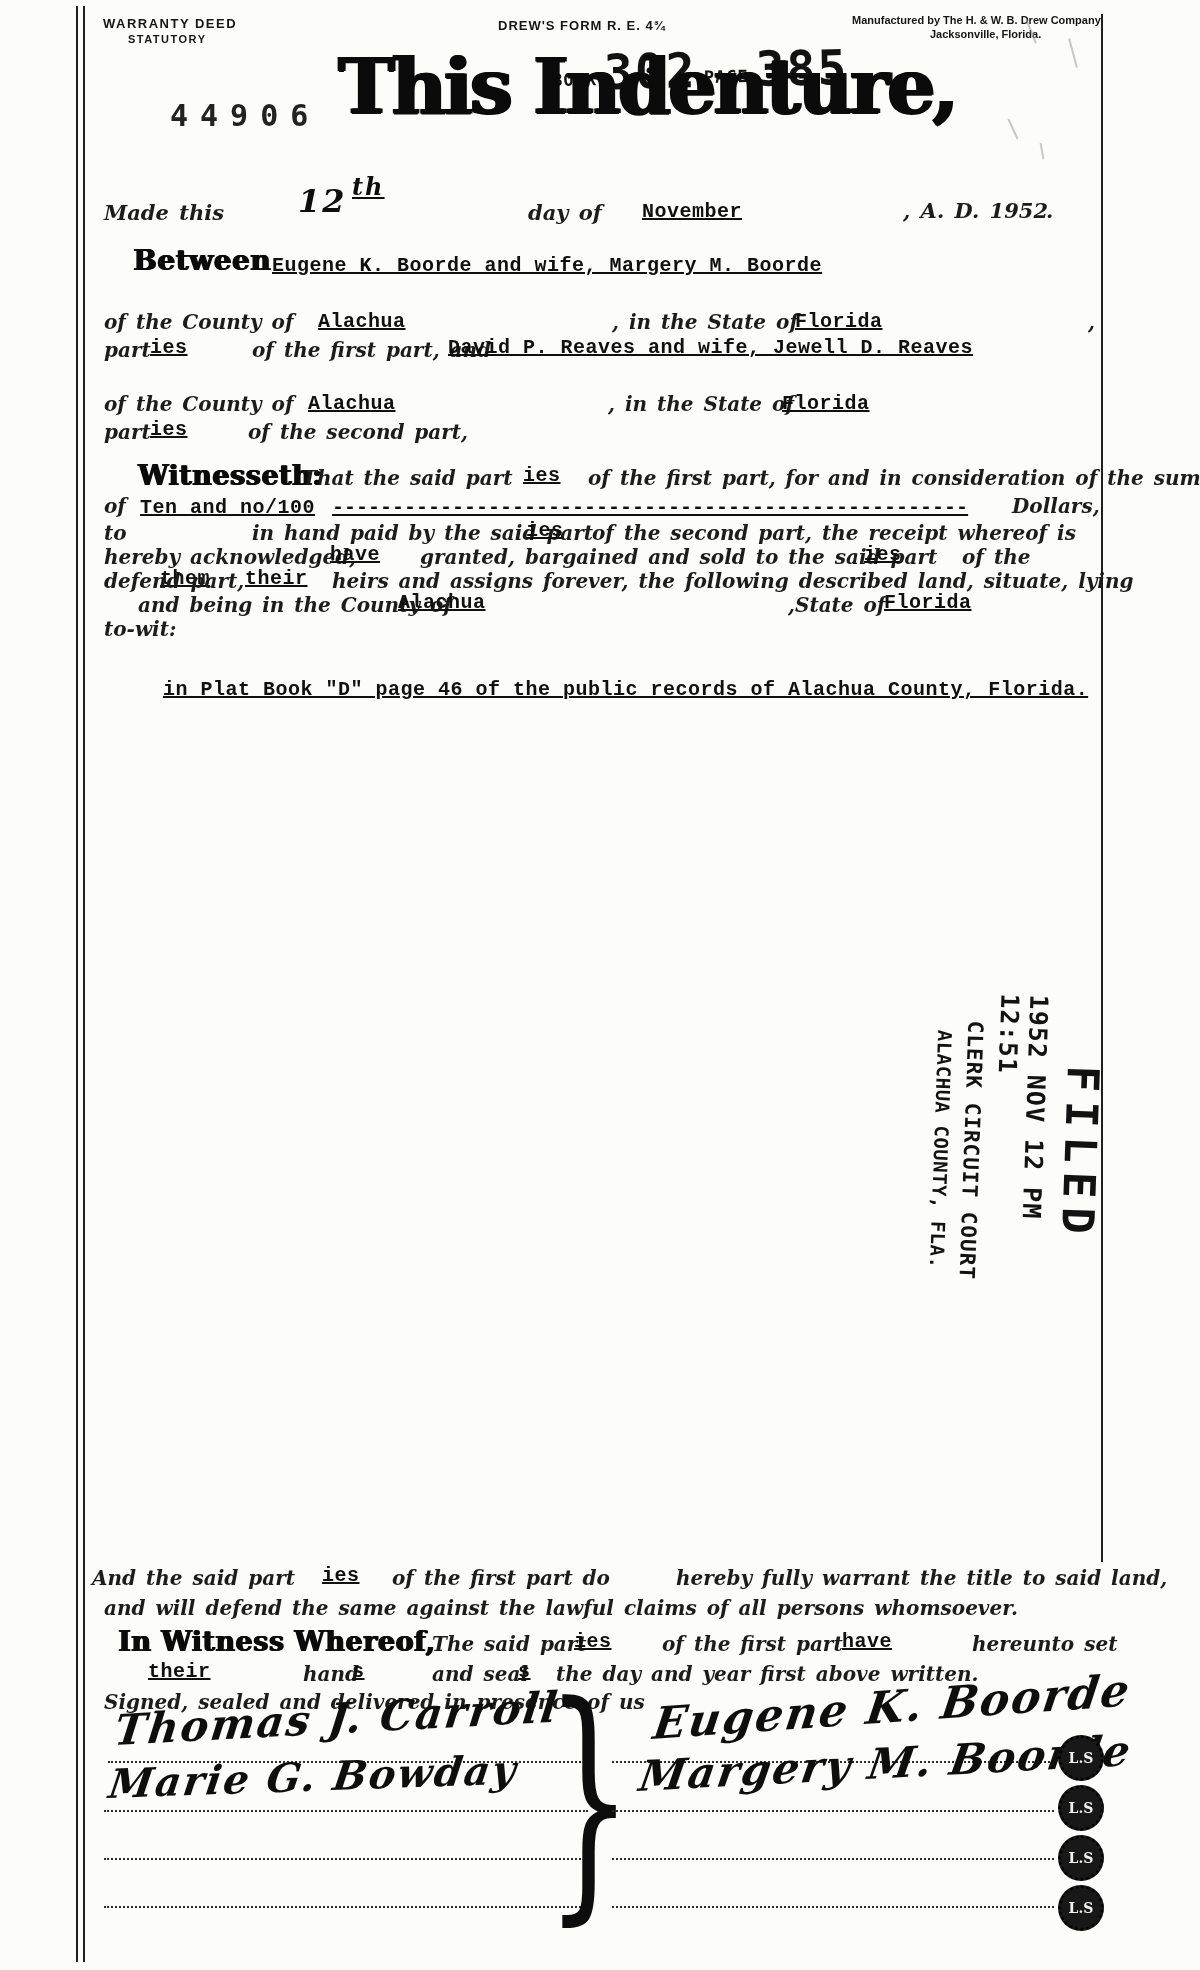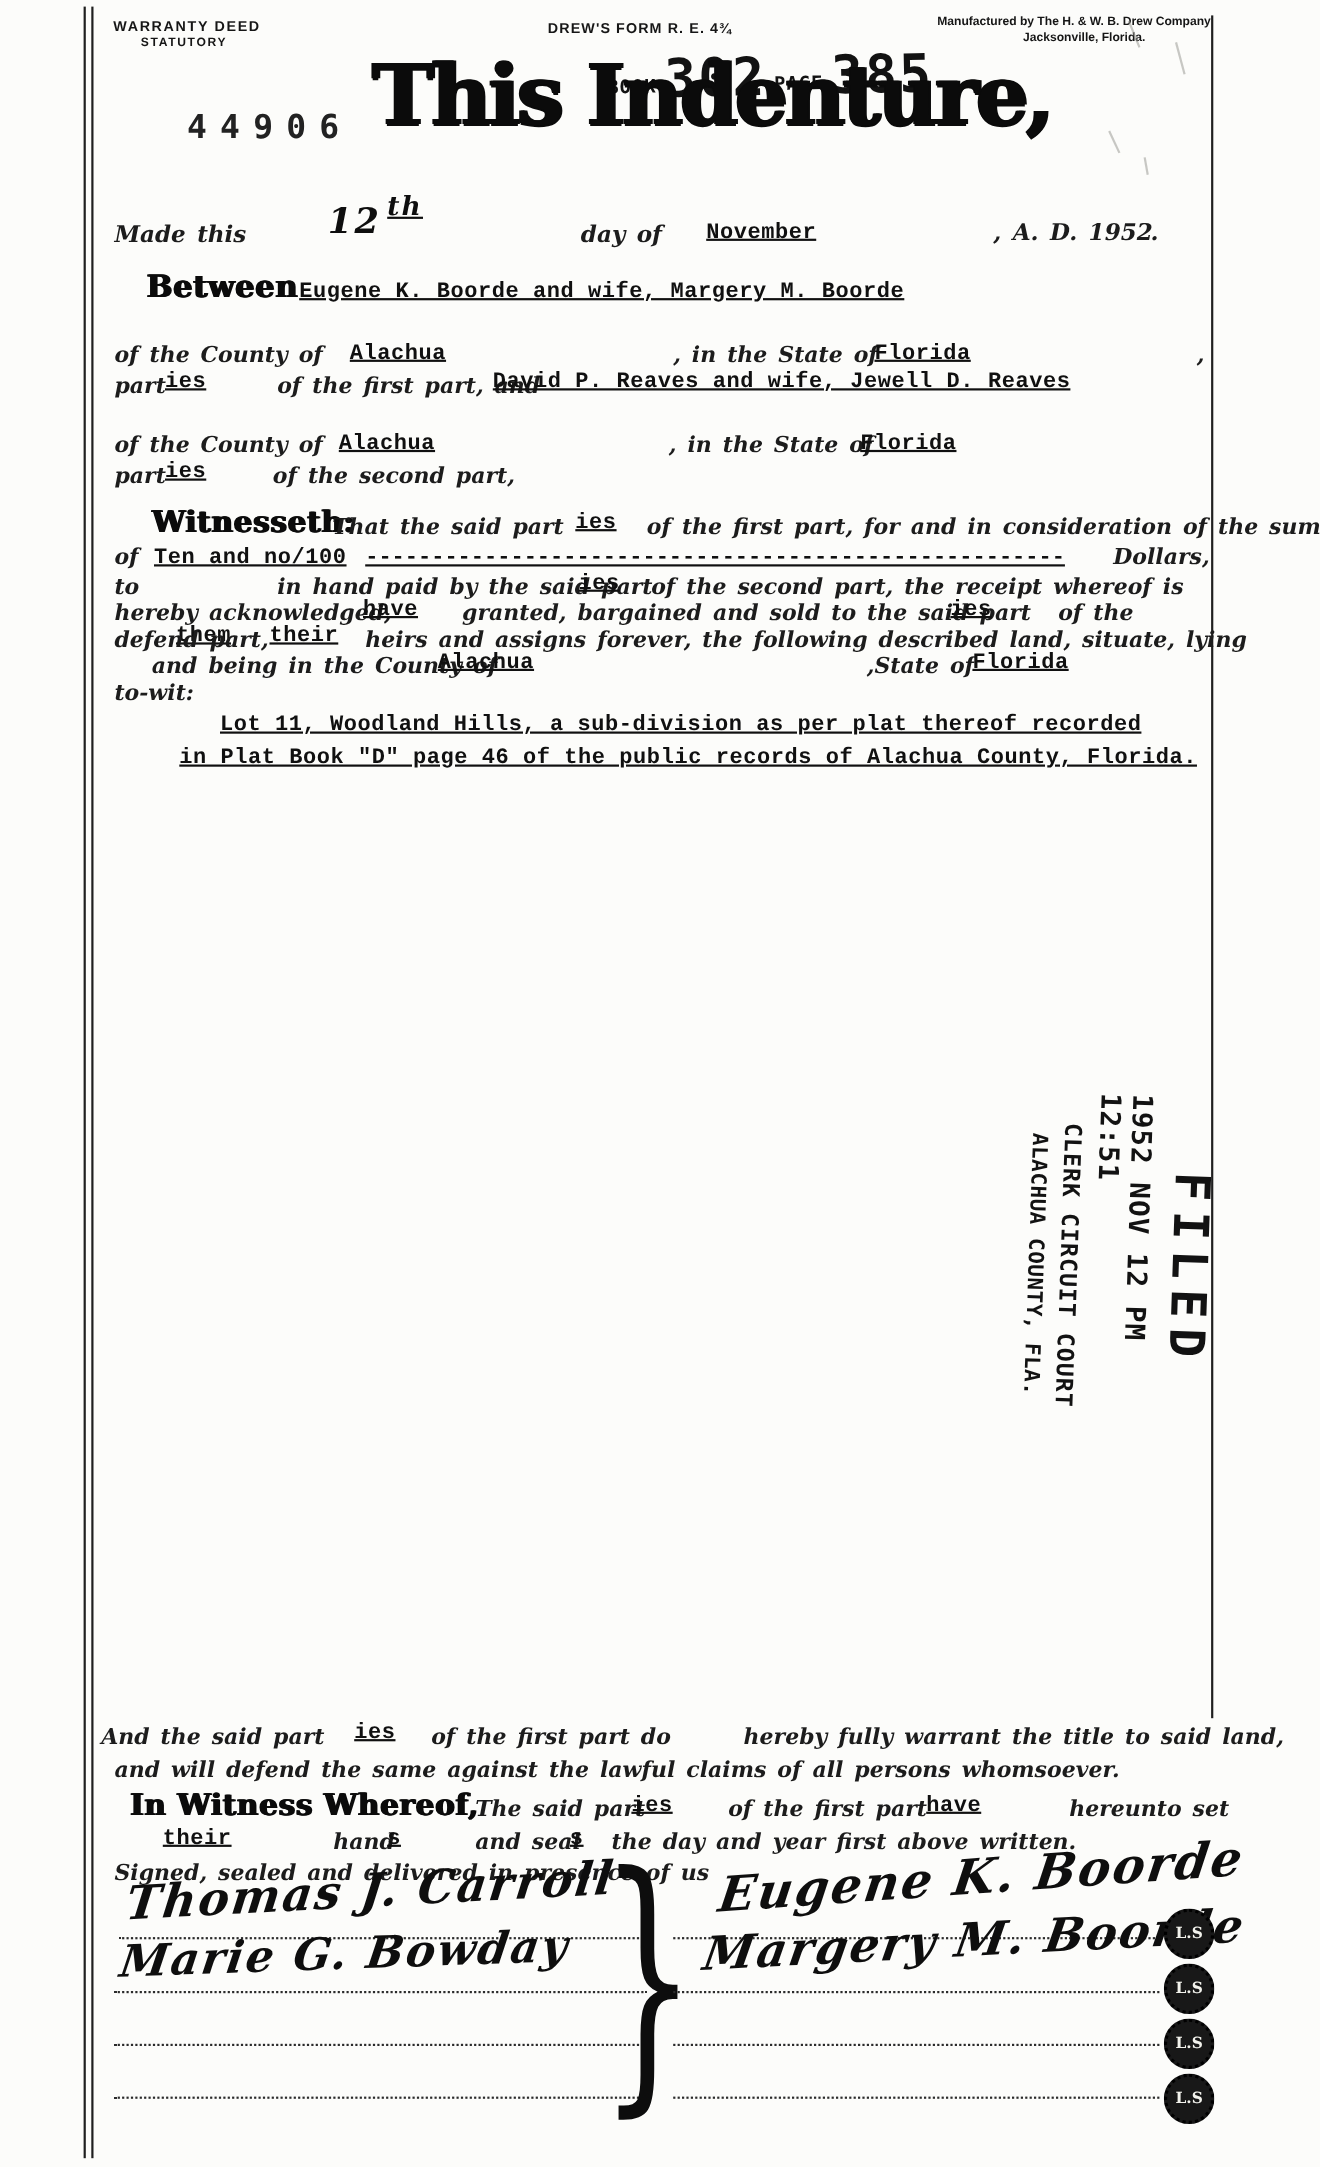--- a/index.html
+++ b/index.html
@@ -136,21 +136,20 @@
   <div class="abs printed" style="left:104px;top:569px;">defend part,</div>
   <div class="abs typed" style="left:245px;top:567px;">their</div>
   <div class="abs printed" style="left:332px;top:569px;">heirs and assigns forever, the following described land, situate, lying</div>
 
   <div class="abs printed" style="left:104px;top:593px;margin-left:34px;">and being in the County of</div>
   <div class="abs typed" style="left:398px;top:591px;">Alachua</div>
   <div class="abs printed" style="left:788px;top:593px;">,State of</div>
   <div class="abs typed" style="left:884px;top:591px;">Florida</div>
   <div class="abs printed" style="left:104px;top:617px;">to-wit:</div>
 
-  <div class="abs typed" style="left:200px;top:648px;">Lot 11, Woodland Hills, a sub-division as per plat thereof recorded</div>
   <div class="abs typed" style="left:163px;top:678px;">in Plat Book "D" page 46 of the public records of Alachua County, Florida.</div>
 
   <div class="filed stamp">
     <div class="f1">FILED</div>
     <div class="f2">1952 NOV 12 PM 12:51</div>
     <div class="f3">CLERK CIRCUIT COURT</div>
     <div class="f4">ALACHUA COUNTY, FLA.</div>
   </div>
 
   <div class="abs printed" style="left:92px;top:1566px;">And the said part</div>

